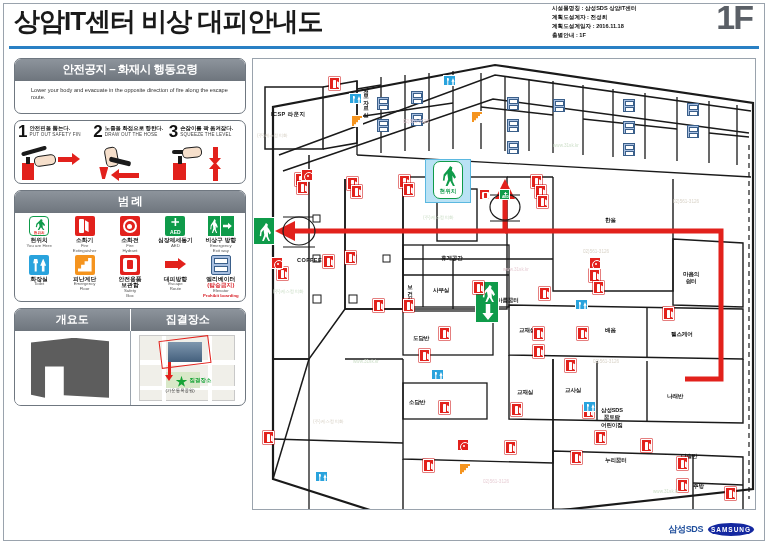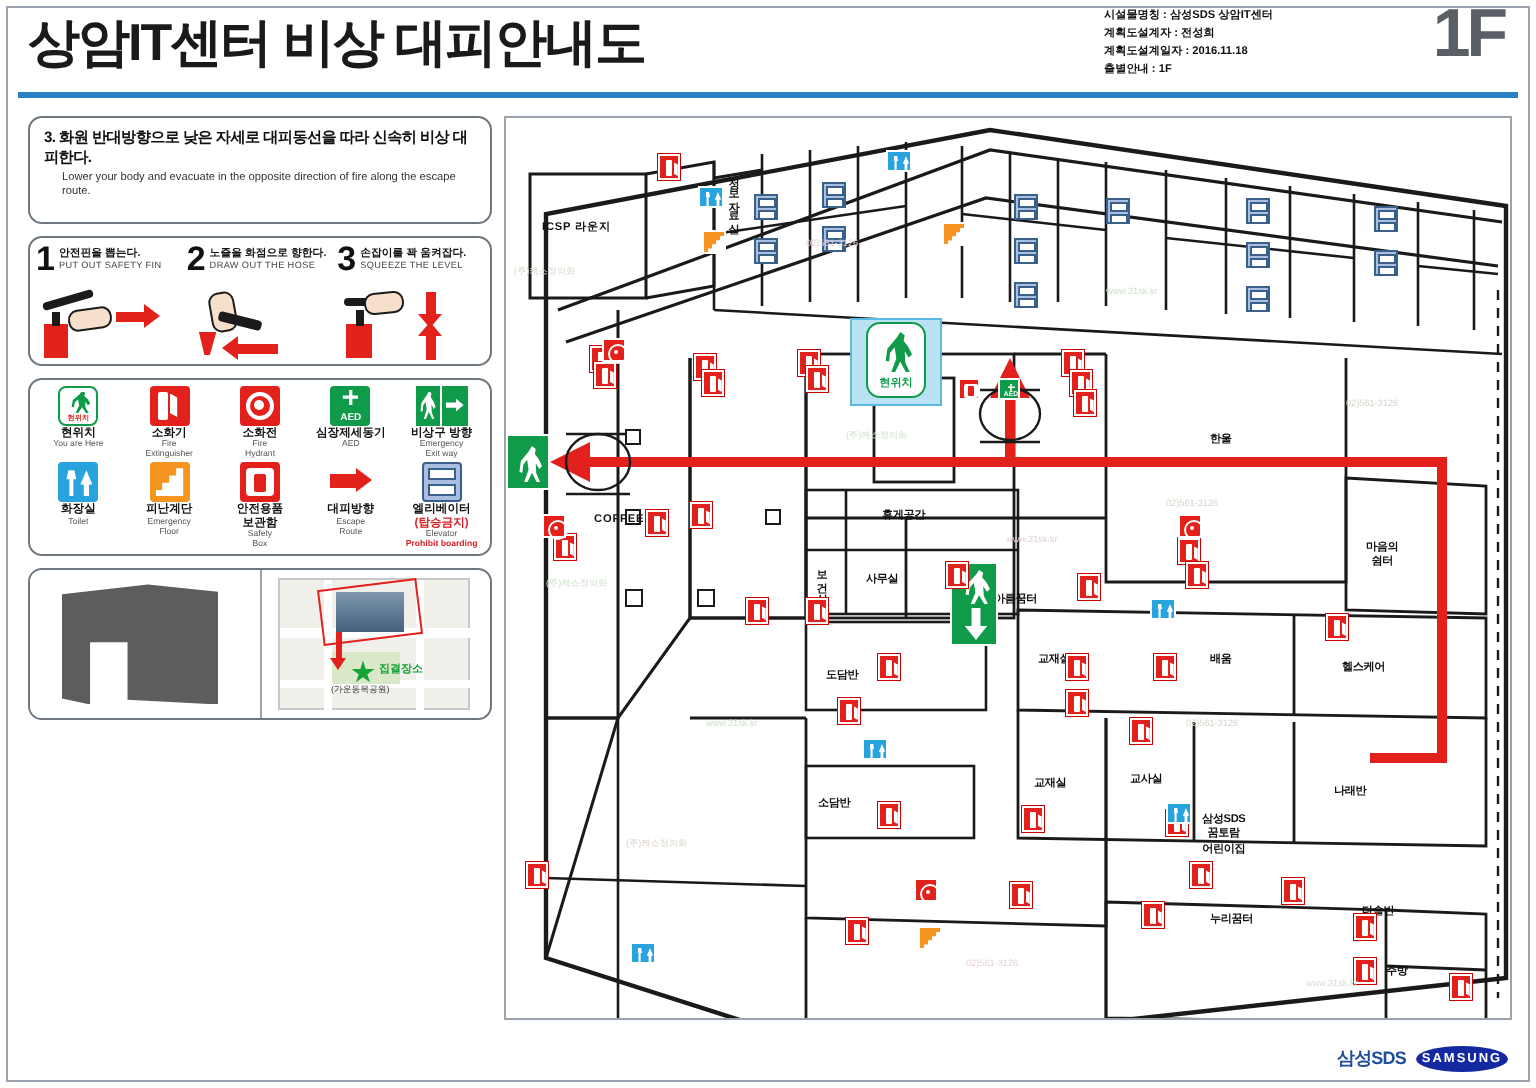--- a/index.html
+++ b/index.html
@@ -325,23 +325,23 @@
       <div>계획도설계일자 : 2016.11.18</div>
       <div>출별안내 : 1F</div>
     </div>
     <div class="floor-label">1F</div>
   </div>
   <div class="blue-rule"></div>
 
   <div class="left-panel">
 
     <div class="card">
+      <div class="card-head">안전공지 – 화재시 행동요령</div>
       <div class="card-body">
         <div class="proc-item">
-          <div class="proc-kr">3. 화원 반대방향으로 낮은 자세로 대피동선을 따라 신속히 비상 대피한다.</div>
           <div class="proc-en">Lower your body and evacuate in the opposite direction of fire along the escape route.</div>
         </div>
       </div>
     </div>
 
     <div class="card">
       <div class="steps">
 
         <div class="step">
           <div class="step-top">
@@ -395,20 +395,21 @@
             <div style="position:absolute;left:40px;top:17px;border-left:6px solid transparent;border-right:6px solid transparent;border-top:7px solid #e2211c;"></div>
             <div class="ar-red" style="left:44px;top:28px;width:5px;height:12px;"></div>
             <div style="position:absolute;left:40px;top:21px;border-left:6px solid transparent;border-right:6px solid transparent;border-bottom:7px solid #e2211c;"></div>
           </div>
         </div>
 
       </div>
     </div>
 
     <div class="card">
+      <div class="card-head">범 례</div>
       <div class="legend-grid">
 
         <div class="lg-cell">
           <div class="lg-icon" style="background:#fff;border:1.4px solid #0f9b4a;border-radius:4px;">
             <div style="position:absolute;left:5px;top:2px;width:10px;height:11px;background:#0f9b4a;
                         clip-path:polygon(58% 0,74% 8%,70% 22%,86% 36%,100% 56%,88% 64%,74% 48%,76% 76%,92% 100%,78% 100%,58% 74%,40% 100%,26% 100%,44% 66%,38% 38%,22% 52%,18% 74%,6% 72%,12% 42%,36% 22%,46% 14%);"></div>
             <div style="position:absolute;left:0;bottom:0.5px;width:100%;text-align:center;font-size:3.6px;color:#e2211c;font-weight:bold;">현위치</div>
           </div>
           <div class="lg-kr">현위치</div>
           <div class="lg-en">You are Here</div>
@@ -510,20 +511,24 @@
           <div class="lg-kr">엘리베이터</div>
           <div class="lg-kr lg-red">(탑승금지)</div>
           <div class="lg-en">Elevator</div>
           <div class="lg-en lg-red">Prohibit boarding</div>
         </div>
 
       </div>
     </div>
 
     <div class="card">
+      <div class="two-head">
+        <div>개요도</div>
+        <div>집결장소</div>
+      </div>
       <div class="two-body">
         <div>
           <div class="ov-shape"></div>
         </div>
         <div>
           <div class="map-mini">
             <div class="map-road" style="left:0;top:24px;width:96px;height:5px;"></div>
             <div class="map-road" style="left:0;top:50px;width:96px;height:4px;"></div>
             <div class="map-road" style="left:22px;top:0;width:4px;height:66px;"></div>
             <div class="map-road" style="left:68px;top:0;width:4px;height:66px;"></div>

